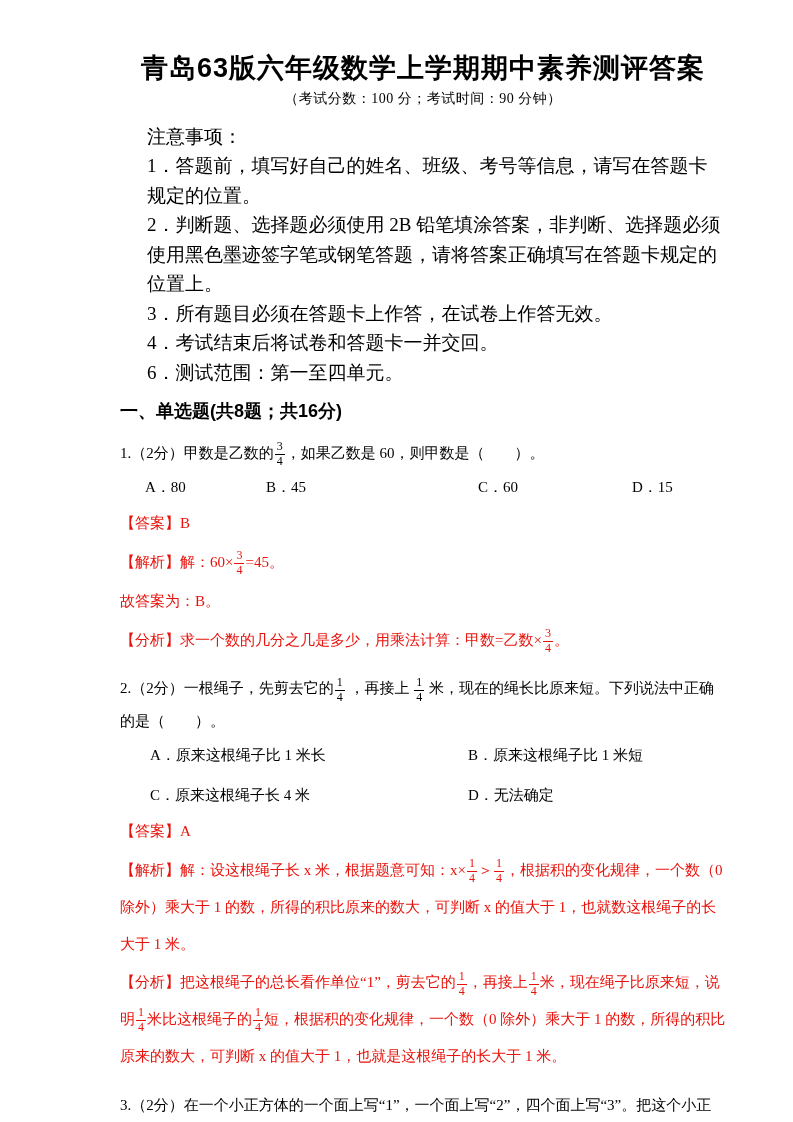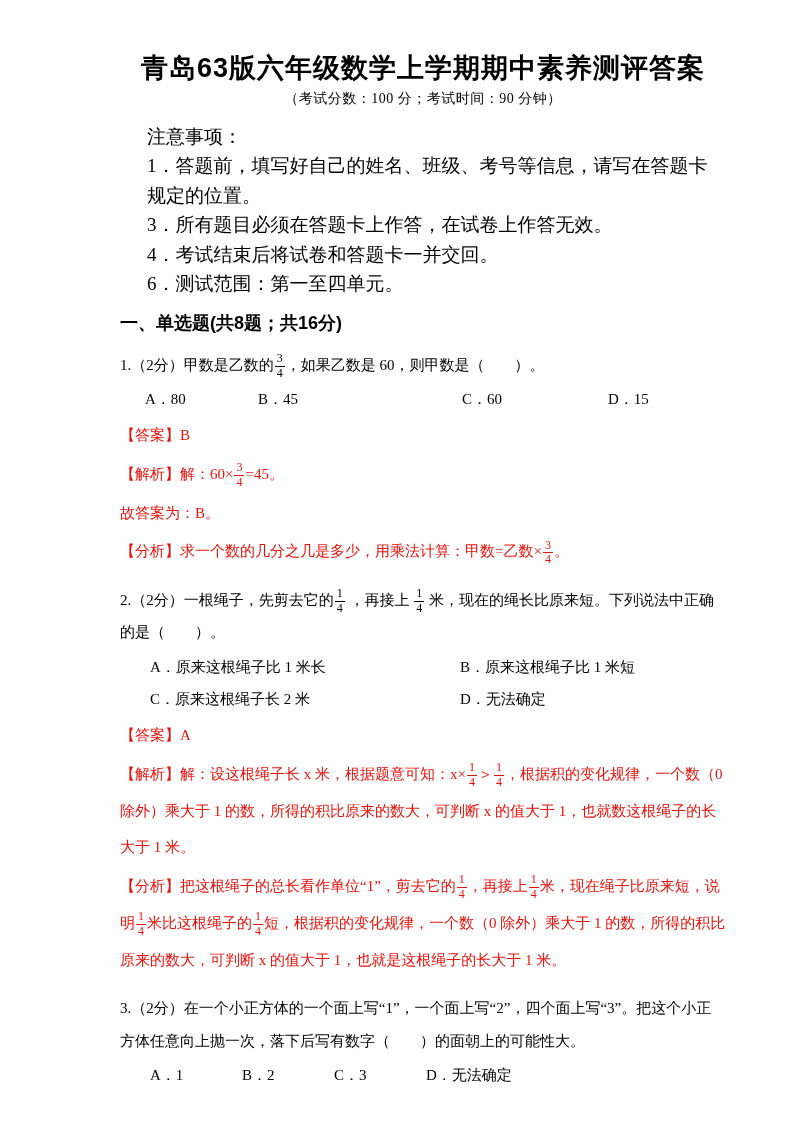--- a/index.html
+++ b/index.html
@@ -35,21 +35,21 @@
   .notice-heading { }
   .notice-item { }
   .section-heading {
     margin: 12px 0 4px 0;
     font-family: "Liberation Sans", "DejaVu Sans", sans-serif;
     font-weight: 700;
     font-size: 18px;
     color: var(--ink);
   }
   .stem { line-height: 2.15; margin-top: 14px; }
-  .options { display: grid; margin: 2px 0 2px 0; line-height: 2.15; }
+  .options { display: grid; margin: 2px 0 2px 0; line-height: 2.15; gap: 8px; }
   .options.q1 { grid-template-columns: 113px 204px 146px auto; padding-left: 25px; }
   .options.q2 { grid-template-columns: 310px auto; padding-left: 30px; }
   .options.q3 { grid-template-columns: 92px 92px 92px auto; padding-left: 30px; }
   .q-block { color: var(--red); line-height: 2.45; margin: 2px 0; }
   .frac {
     display: inline-flex;
     flex-direction: column;
     align-items: center;
     vertical-align: middle;
     font-size: 12px;
@@ -63,20 +63,21 @@
 <body>
 
 <div class="page">
   <h1 class="title">青岛63版六年级数学上学期期中素养测评答案</h1>
   <div class="subtitle">（考试分数：100 分；考试时间：90 分钟）</div>
 
   <div class="notice">
     <div class="notice-heading">注意事项：</div>
     <div id="notice-items">
         <div class="notice-item">1．答题前，填写好自己的姓名、班级、考号等信息，请写在答题卡规定的位置。</div>
+        <div class="notice-item">2．判断题、选择题必须使用 2B 铅笔填涂答案，非判断、选择题必须使用黑色墨迹签字笔或钢笔答题，请将答案正确填写在答题卡规定的位置上。</div>
         <div class="notice-item">3．所有题目必须在答题卡上作答，在试卷上作答无效。</div>
         <div class="notice-item">4．考试结束后将试卷和答题卡一并交回。</div>
         <div class="notice-item">6．测试范围：第一至四单元。</div>
       </div>
   </div>
 
   <h2 class="section-heading">一、单选题(共8题；共16分)</h2>
 
   <div id="questions">
       <div class="stem">1.（2分）甲数是乙数的<span class="frac">
@@ -102,21 +103,21 @@
       <div class="stem">2.（2分）一根绳子，先剪去它的<span class="frac">
           <span class="num">1</span>
           <span class="den">4</span>
         </span> ，再接上 <span class="frac">
           <span class="num">1</span>
           <span class="den">4</span>
         </span> 米，现在的绳长比原来短。下列说法中正确的是（　　）。</div>
       <div class="options q2">
         <span class="option">A．原来这根绳子比 1 米长</span>
         <span class="option">B．原来这根绳子比 1 米短</span>
-        <span class="option">C．原来这根绳子长 2 米</span>
+        <span class="option">C．原来这根绳子长 4 米</span>
         <span class="option">D．无法确定</span>
       </div>
       <div class="q-block">【答案】A</div>
       <div class="q-block">【解析】解：设这根绳子长 x 米，根据题意可知：x×<span class="frac">
           <span class="num">1</span>
           <span class="den">4</span>
         </span>＞<span class="frac">
           <span class="num">1</span>
           <span class="den">4</span>
         </span>，根据积的变化规律，一个数（0 除外）乘大于 1 的数，所得的积比原来的数大，可判断 x 的值大于 1，也就数这根绳子的长大于 1 米。</div>

